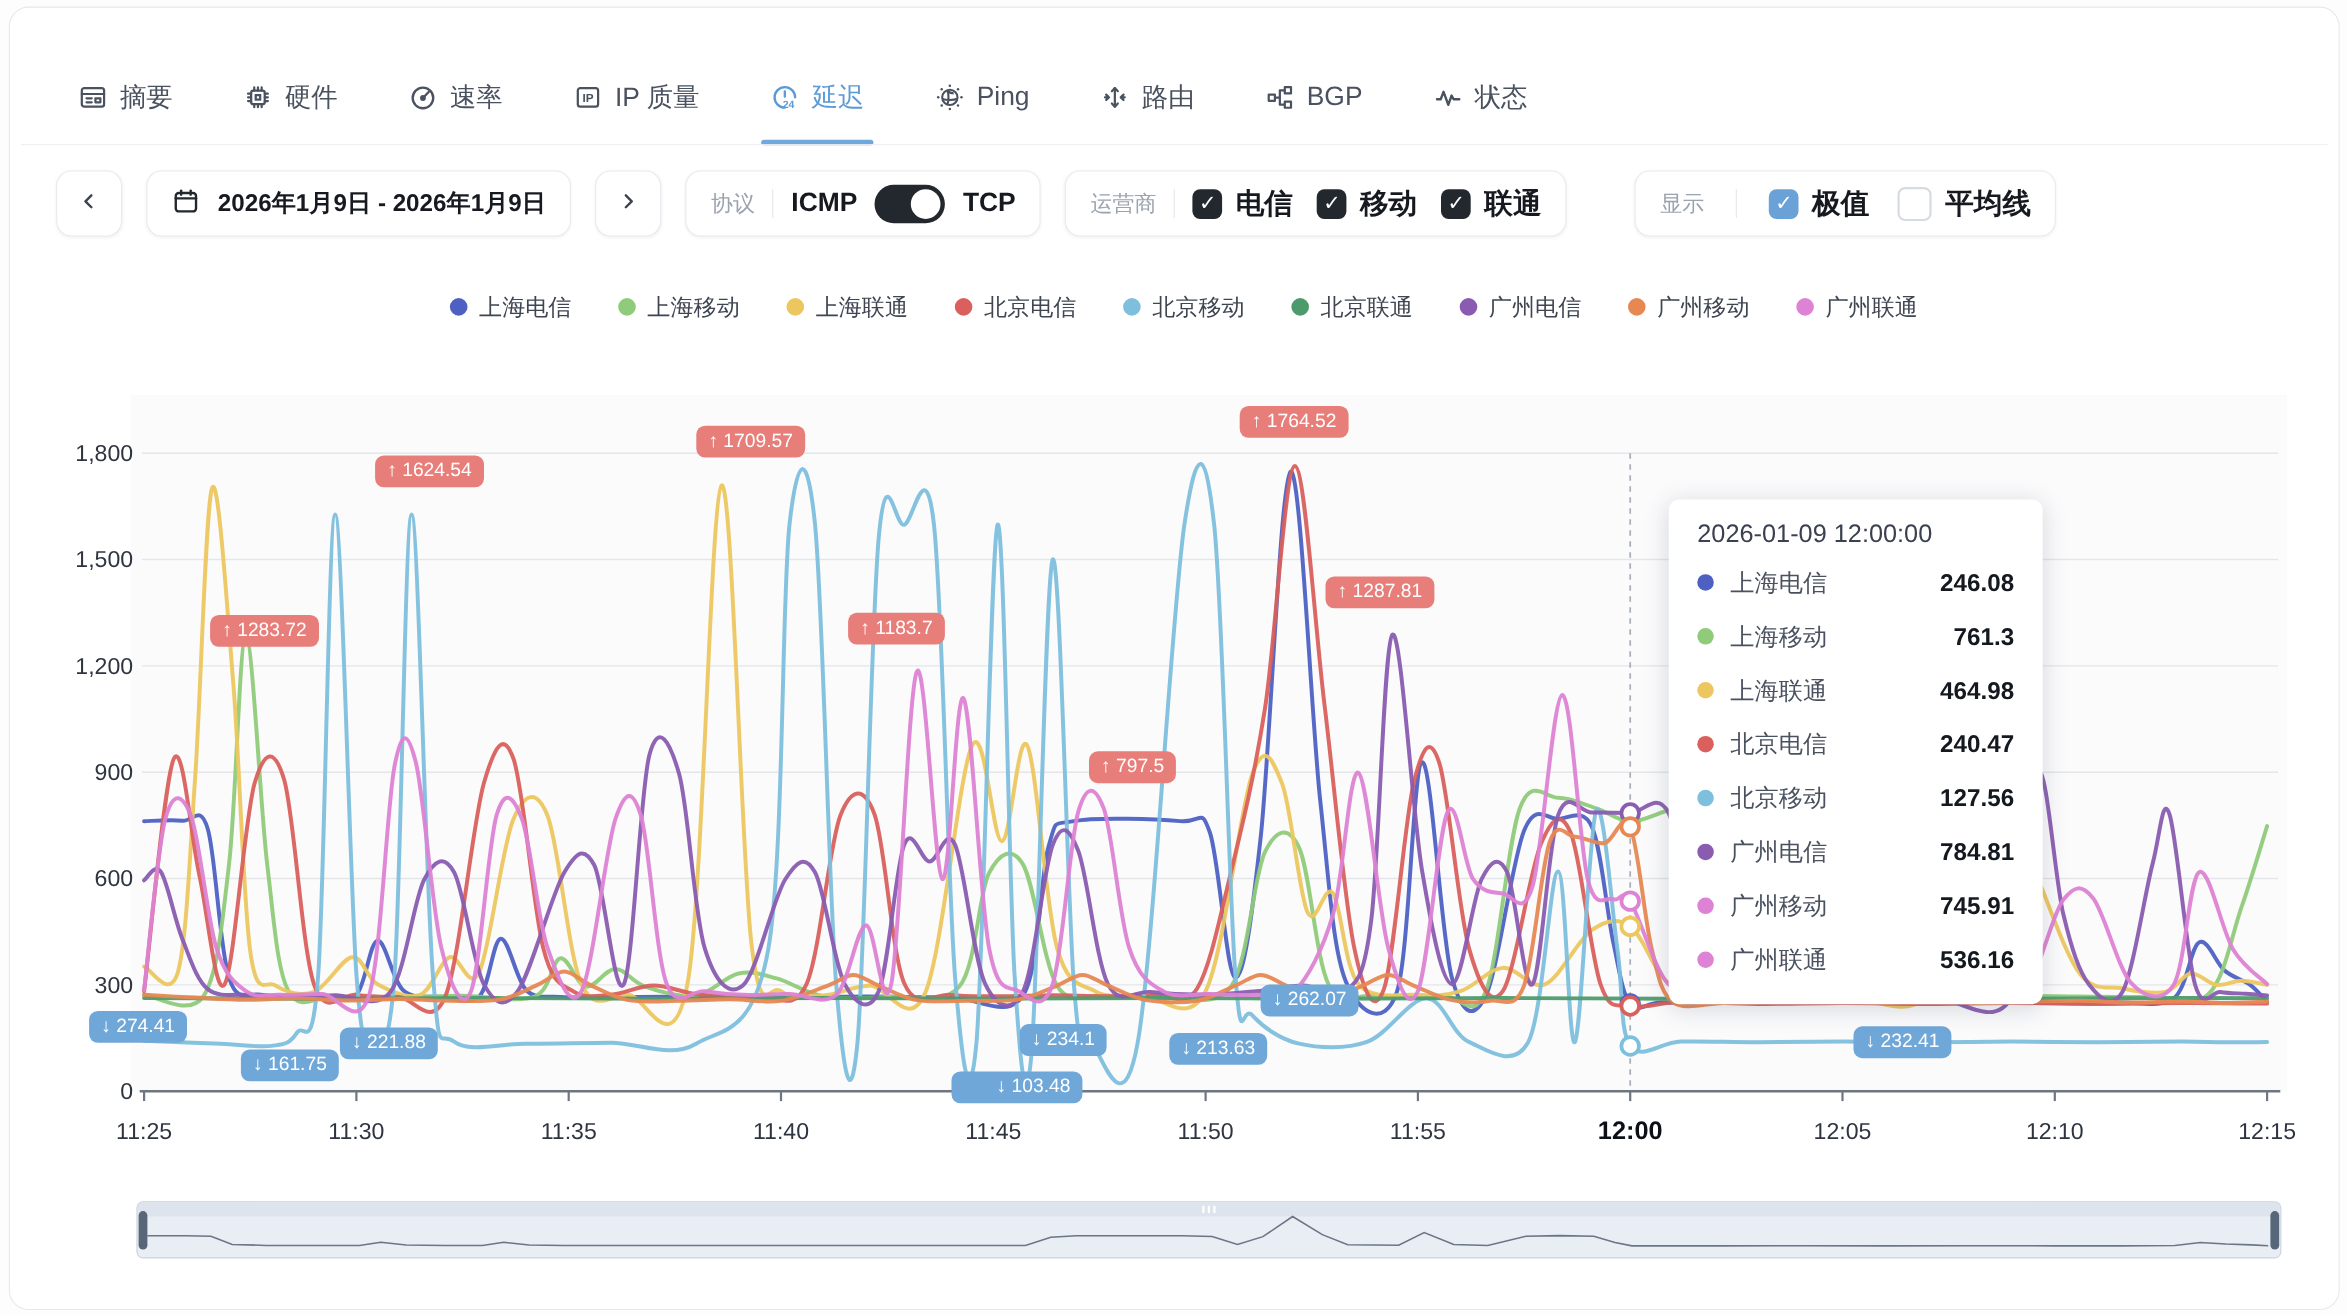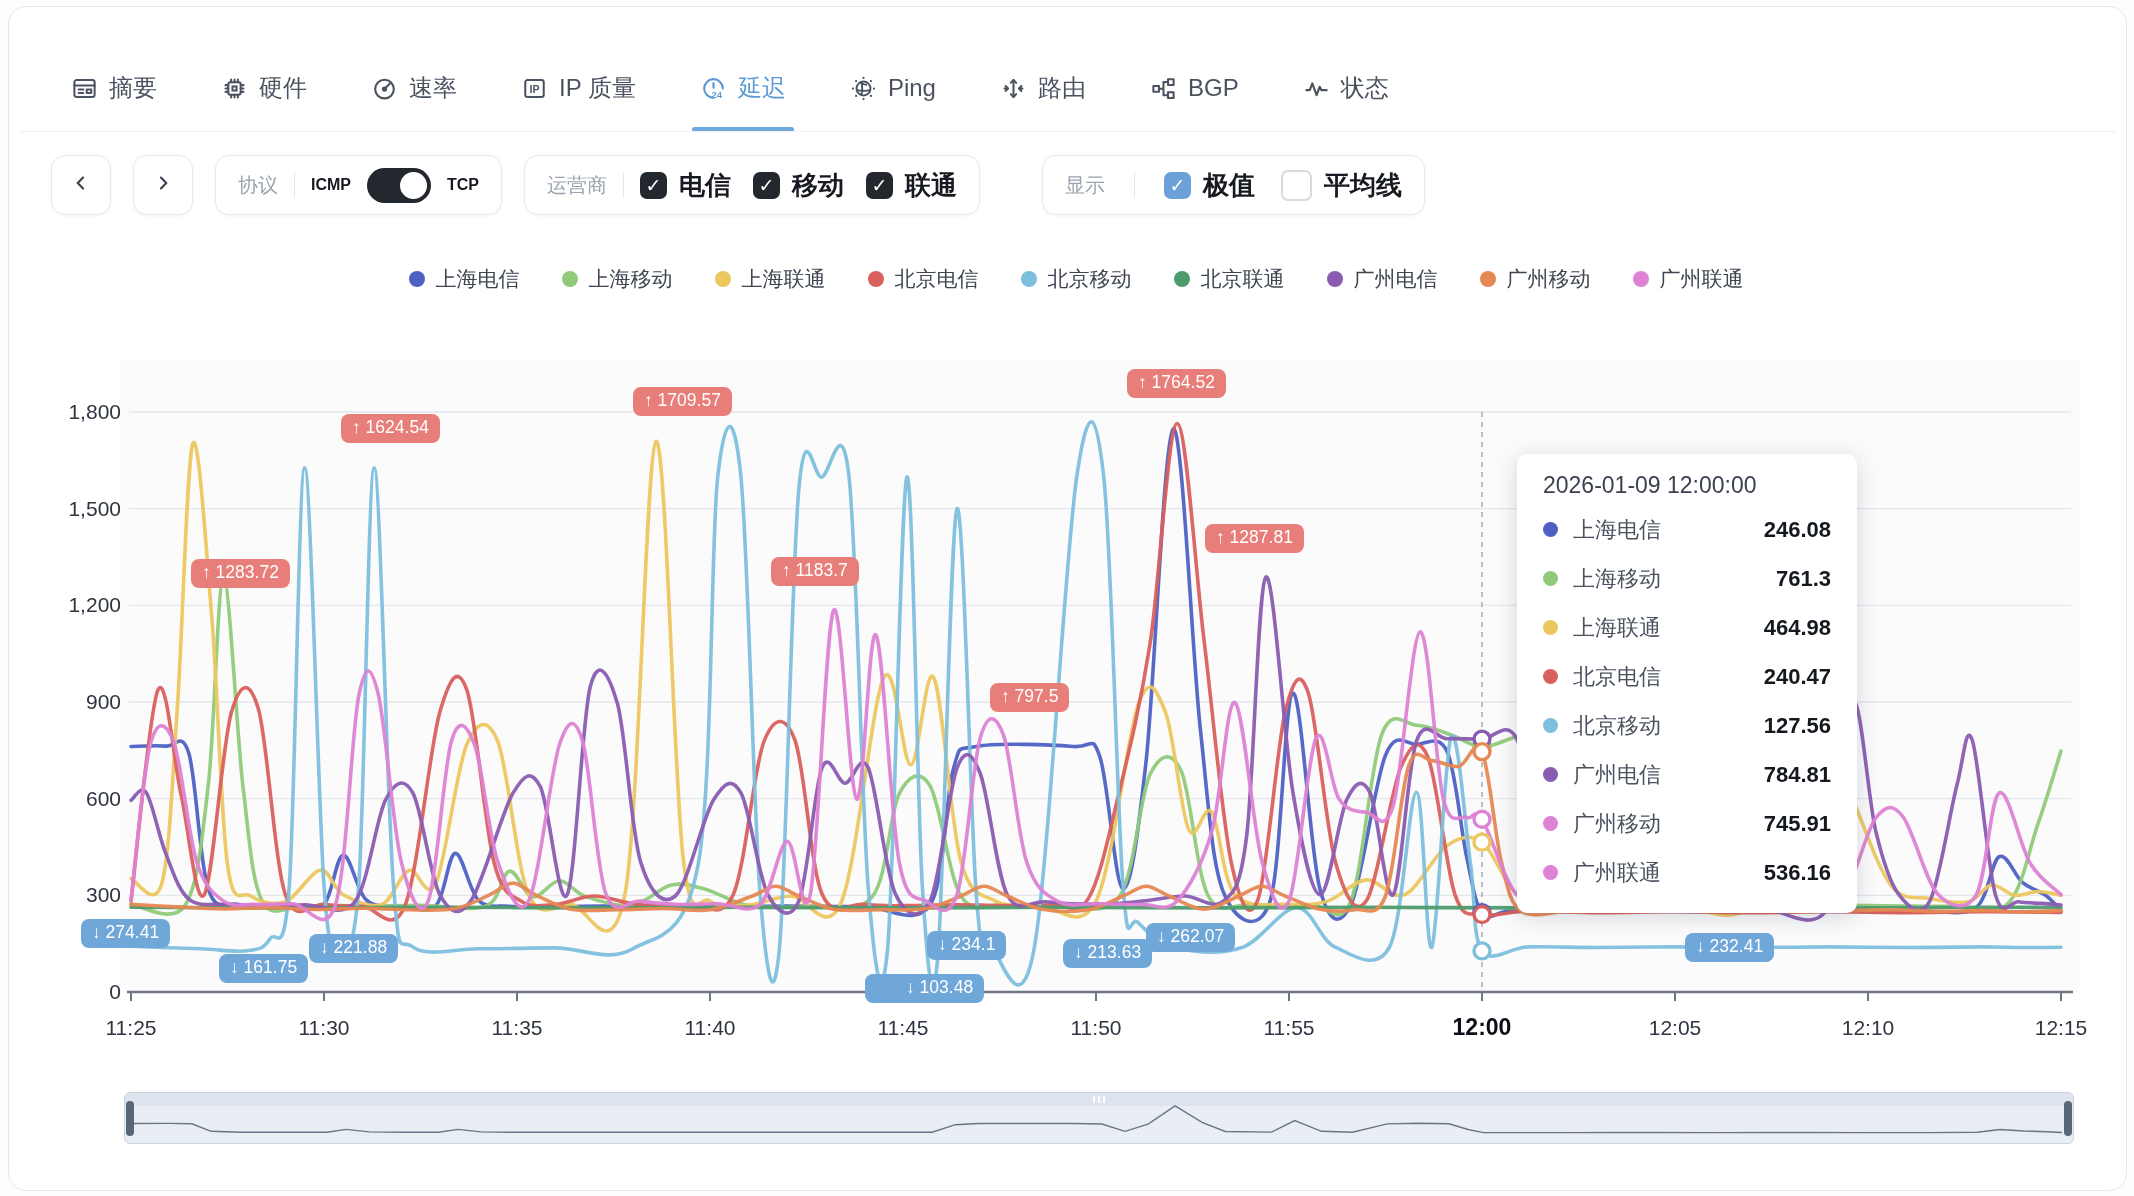--- a/index.html
+++ b/index.html
@@ -15,21 +15,21 @@
   .tab.active{color:#5b9bd5;}
   .tab.active::after{content:"";position:absolute;left:-8px;right:-8px;bottom:-1px;height:5px;border-radius:3px;background:#6fa8dc;}
 
   
   .controls{position:absolute;left:42px;top:148px;right:42px;height:60px;display:flex;align-items:stretch;gap:22px;}
   .pill{display:flex;align-items:center;background:#fff;border:1px solid #e8eaef;border-radius:14px;box-shadow:0 1px 3px rgba(30,40,60,.06);padding:0 22px;gap:16px;}
   .pill.btn{width:58px;justify-content:center;padding:0;cursor:pointer;}
   .pill .chev svg{width:20px;height:20px;}
   .pill .glabel{font-size:20px;color:#9aa3af;}
   .pill .vdiv{width:1px;height:26px;background:#e5e7eb;}
-  .pill .strong{font-size:16px;font-weight:700;color:#16191f;}
+  .pill .strong{font-size:24px;font-weight:700;color:#16191f;}
   .datetext{font-size:22px;font-weight:600;color:#16191f;white-space:nowrap;}
   .cal svg{width:26px;height:26px;}
   .toggle{position:relative;width:64px;height:35px;border-radius:18px;background:#23272e;cursor:pointer;flex:0 0 auto;}
   .toggle .knob{position:absolute;top:4px;right:4px;width:27px;height:27px;border-radius:50%;background:#fff;}
   .cb{width:27px;height:27px;border-radius:7px;display:flex;align-items:center;justify-content:center;font-size:19px;font-weight:700;color:#fff;cursor:pointer;flex:0 0 auto;}
   .cb.dark{background:#23272e;}
   .cb.blue{background:#6aa2d8;}
   .cb.empty{background:#fff;border:2px solid #d6dae1;}
   .ck-item{display:flex;align-items:center;gap:12px;}
   .ck-item .cklabel{font-size:26px;font-weight:700;color:#16191f;}
@@ -175,20 +175,31 @@
       </div>
     <div class="tabbar-line"></div>
 
     <div class="controls">
       <div class="pill btn">
         <span class="chev">
           <svg viewBox="0 0 24 24" fill="none" stroke="#3c4250" stroke-width="2.6" stroke-linecap="round" stroke-linejoin="round">
               <path d="M14.5 5.5 L8 12 L14.5 18.5"></path>
             </svg>
         </span>
+      </div>
+      <div class="pill">
+        <span class="cal">
+          <svg viewBox="0 0 24 24" fill="none" stroke="#23272e" stroke-width="2" stroke-linecap="round">
+              <rect x="3.5" y="5" width="17" height="15.5" rx="2.5"></rect>
+              <path d="M3.5 9.5h17"></path>
+              <path d="M8 3v3.4"></path>
+              <path d="M16 3v3.4"></path>
+            </svg>
+        </span>
+        <span class="datetext">2026年1月9日 - 2026年1月9日</span>
       </div>
       <div class="pill btn">
         <span class="chev">
           <svg viewBox="0 0 24 24" fill="none" stroke="#3c4250" stroke-width="2.6" stroke-linecap="round" stroke-linejoin="round">
               <path d="M9.5 5.5 L16 12 L9.5 18.5"></path>
             </svg>
         </span>
       </div>
 
       <div class="pill">
@@ -347,21 +358,21 @@
         <div class="badge max" style="left: 762px; top: 550px;">↑ 1183.7</div>
         <div class="badge max" style="left: 981px; top: 676px;">↑ 797.5</div>
         <div class="badge max" style="left: 1118px; top: 362px;">↑ 1764.52</div>
         <div class="badge max" style="left: 1196px; top: 517px;">↑ 1287.81</div>
         <div class="badge min" style="left: 72px; top: 912px;">↓ 274.41</div>
         <div class="badge min" style="left: 210px; top: 947px;">↓ 161.75</div>
         <div class="badge min" style="left: 266px; top: 927px; margin-left: 34px;">↓ 221.88</div>
         <div class="badge min" style="left: 856px; top: 967px; padding-left: 41px;">↓ 103.48</div>
         <div class="badge min" style="left: 918px; top: 924px;">↓ 234.1</div>
         <div class="badge min" style="left: 1054px; top: 932px;">↓ 213.63</div>
-        <div class="badge min" style="left: 1137px; top: 916px;">↓ 262.07</div>
+        <div class="badge min" style="left: 1137px; top: 888px;">↓ 262.07</div>
         <div class="badge min" style="left: 1676px; top: 926px;">↓ 232.41</div>
       </div>
 
     <div class="tooltip">
       <div class="tt-title">2026-01-09 12:00:00</div>
       <div id="tt-rows">
           <div class="tt-row">
             <span class="dot" style="background:#4e61c3"></span>
             <span class="nm">上海电信</span>
             <span class="val">246.08</span>

